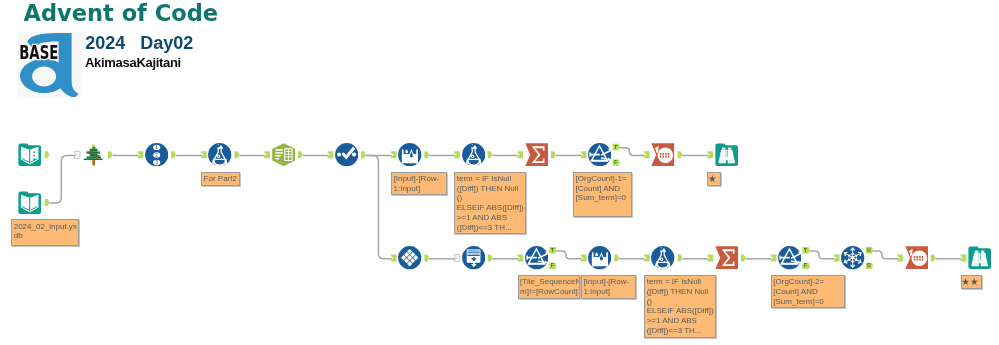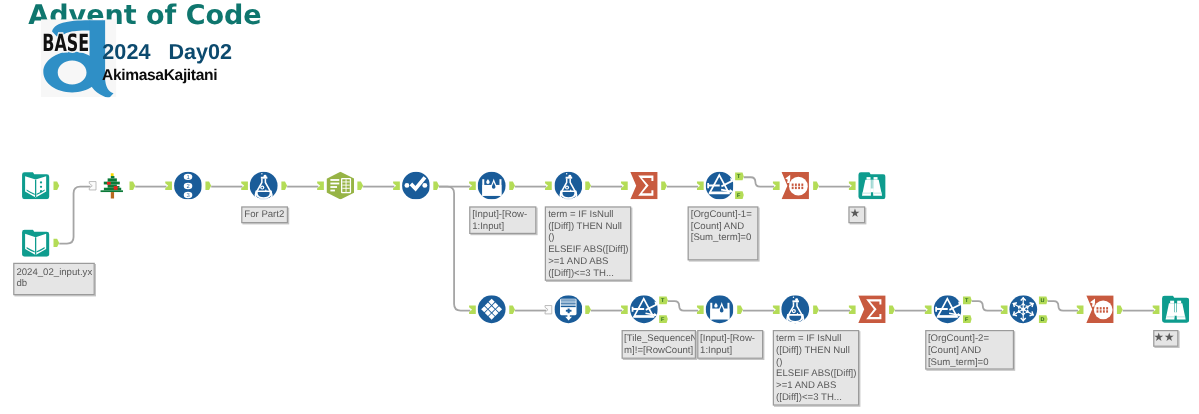--- a/index.html
+++ b/index.html
@@ -1,27 +1,27 @@
 <!DOCTYPE html>
 <html><head>
 <meta charset="utf-8">
 <style>
   html,body{margin:0;padding:0;background:#fff;}
   body{width:999px;height:345px;position:relative;overflow:hidden;
        font-family:"Liberation Sans",sans-serif;}
   #title{position:absolute;left:23.6px;top:0.9px;font-family:"DejaVu Sans",sans-serif;
          font-size:22.5px;font-weight:bold;color:#0f766e;line-height:24px;}
-  #logo{position:absolute;left:17.9px;top:16px;width:63px;height:65px;margin-left:16px;}
+  #logo{position:absolute;left:17.9px;top:32.0px;width:63px;height:65px;}
   #year{position:absolute;left:85.3px;top:36px;font-size:18px;font-weight:bold;color:#0c4a6e;
         white-space:pre;line-height:14px;}
   #author{position:absolute;left:85px;top:56px;font-size:13px;font-weight:bold;color:#0c0c0c;
           letter-spacing:-0.3px;line-height:13px;}
   .node{position:absolute;}
   .node svg{display:block;}
-  .ann{position:absolute;box-sizing:border-box;background:#e5e5e5;border:1px solid #9b9b9b;
+  .ann{position:absolute;box-sizing:border-box;background:#fdba74;border:1px solid #9b9b9b;
        box-shadow:1px 1px 0 0 #c4c4c4;padding:1.2px 1.6px 1.0px;font-size:8px;color:#5a5a5a;
        line-height:9.73px;white-space:nowrap;overflow:hidden;}
   .ann div{height:9.73px;}
   .ann.sym{font-family:"DejaVu Sans",sans-serif;font-size:9.7px;text-indent:-1.9px;}
   #diagram{position:absolute;left:0;top:0;}
 </style>
 </head>
 <body>
 
 <div id="title">Advent of Code</div>

